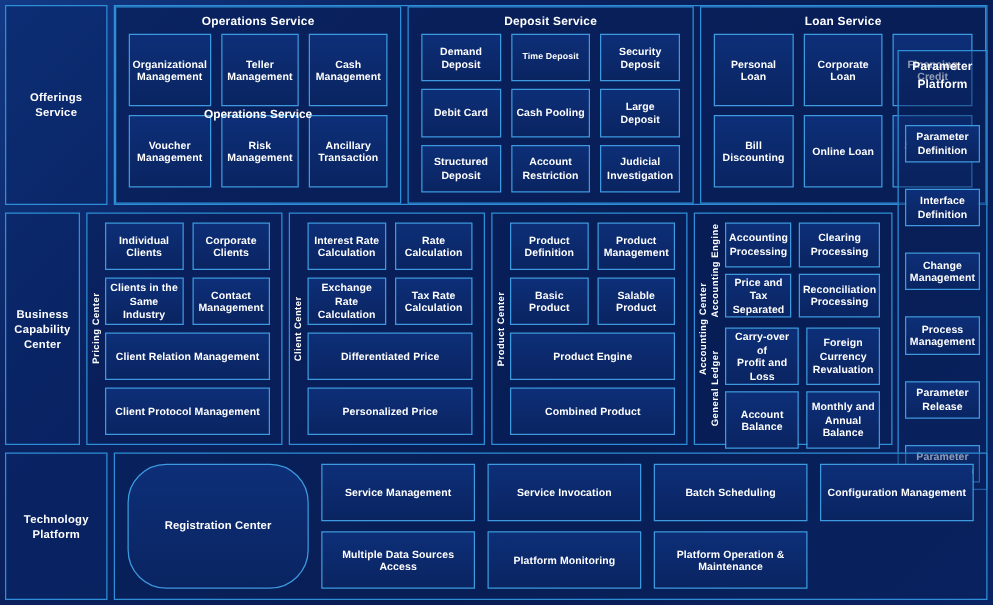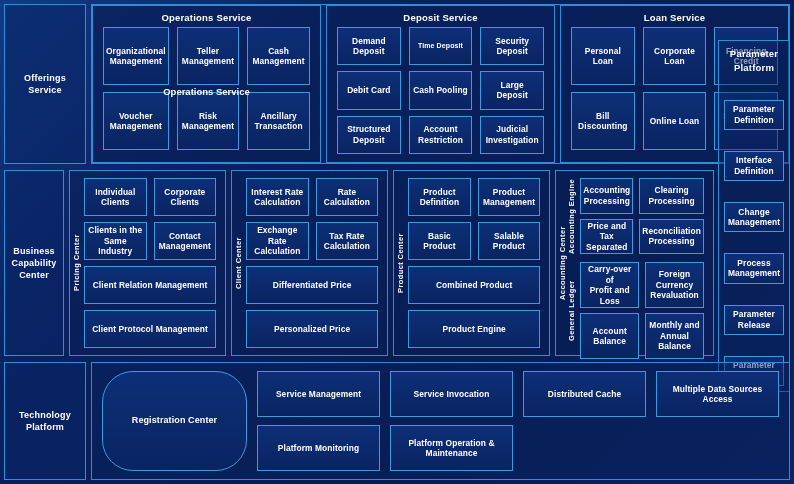--- a/index.html
+++ b/index.html
@@ -286,22 +286,22 @@
 
     <div class="group bcc-group" style="flex:1 1 0">
       <div class="vlabel">Product Center</div>
       <div class="bcc-inner">
         <div class="cell">Product
 Definition</div>
         <div class="cell">Product
 Management</div>
         <div class="cell">Basic Product</div>
         <div class="cell">Salable Product</div>
+        <div class="cell span2">Product Engine</div>
         <div class="cell span2">Combined Product</div>
-        <div class="cell span2">Product Engine</div>
       </div>
     </div>
 
     <div class="group" id="acct-group" style="flex:1 1 0">
       <div class="vlabel">Accounting Center</div>
       <div id="acct-stack">
 
         <div class="acct-sub">
           <div class="vlabel">Accounting Engine</div>
           <div class="acct-grid">
@@ -341,19 +341,20 @@
 <div class="band" id="row3">
 
   <div class="side-label">Technology
 Platform</div>
 
   <div class="outer-panel">
     <div class="cell" id="reg-center">Registration Center</div>
     <div class="tech-grid">
       <div class="cell">Service Management</div>
       <div class="cell">Service Invocation</div>
-      <div class="cell">Distributed Cache</div>
+      <div class="cell">Batch Scheduling</div>
+      <div class="cell">Configuration Management</div>
       <div class="cell">Multiple Data Sources Access</div>
       <div class="cell">Platform Monitoring</div>
       <div class="cell">Platform Operation &amp; Maintenance</div>
     </div>
   </div>
 </div>
 
 </body></html>

